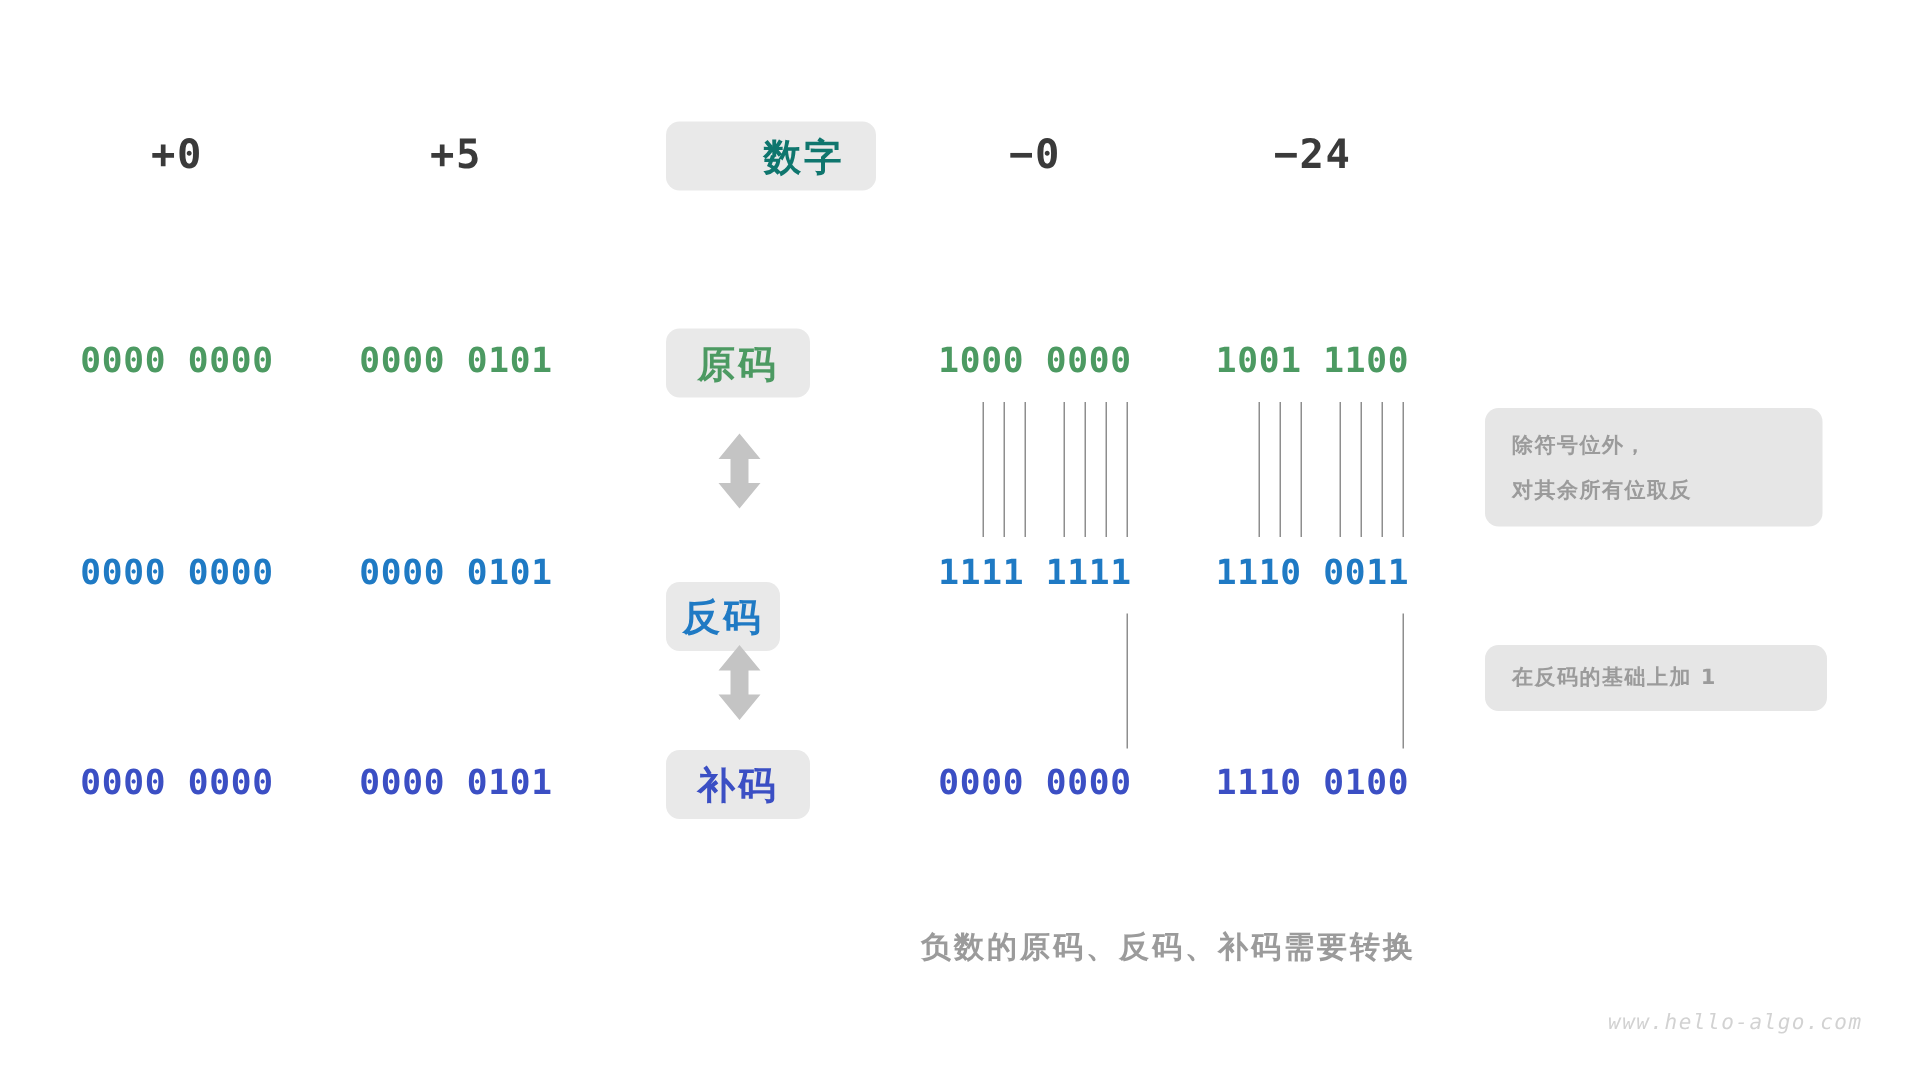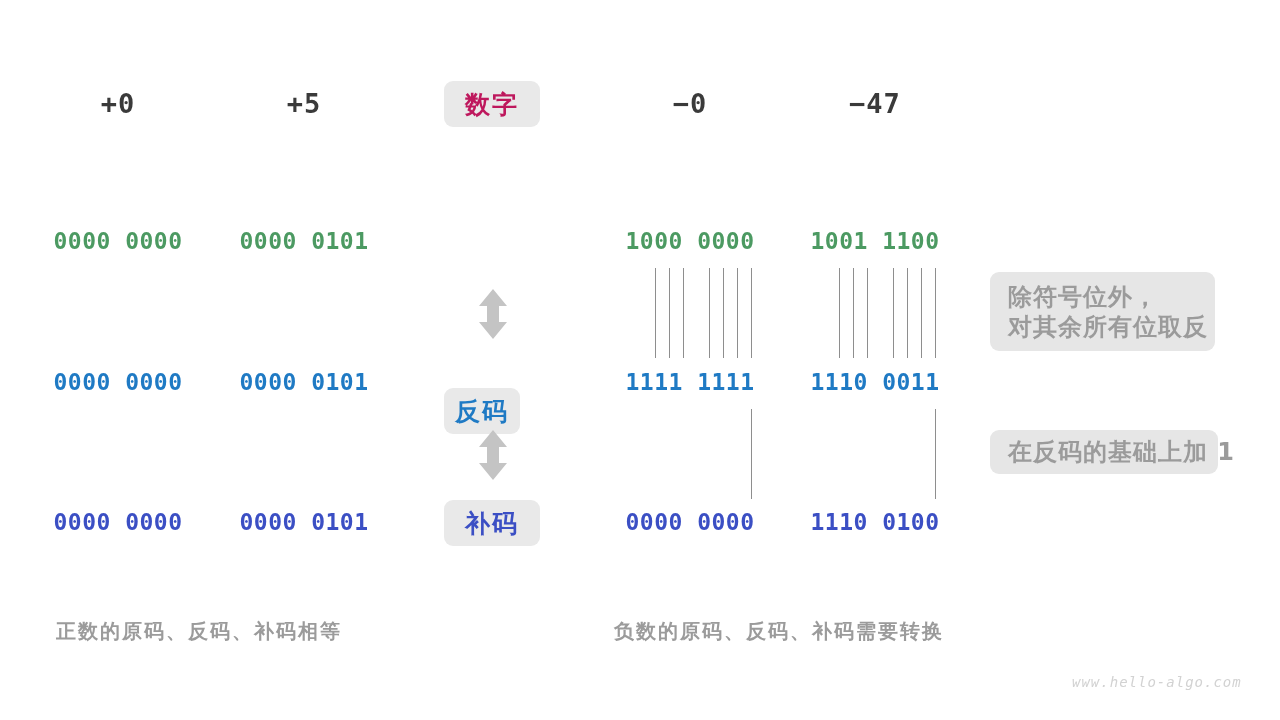--- a/index.html
+++ b/index.html
@@ -51,31 +51,31 @@
   .chip {
     background: #e9e9e9;
     border-radius: 9px;
     display: flex;
     align-items: center;
     justify-content: center;
     font-size: 25px;
     font-weight: bold;
     letter-spacing: 2px;
   }
-  .chip.dark   { color: #be185d; }
+  .chip.dark   { color: #0f766e; padding-left: 44px; }
   .chip.green  { color: #4c9a62; }
   .chip.blue   { color: #1f7ac4; }
   .chip.indigo { color: #3b4fc4; }
 
   
   .note {
     background: #e6e6e6;
     border-radius: 9px;
     color: #9b9b9b;
-    font-size: 24px;
+    font-size: 14px;
     font-weight: bold;
     line-height: 30px;
     letter-spacing: 1px;
     display: flex;
     flex-direction: column;
     justify-content: center;
     padding: 0 18px;
     box-sizing: border-box;
   }
   .note .line { white-space: pre; }
@@ -114,26 +114,27 @@
 <div id="stage">
 
   <div class="abs num-head" style="left:48px; top:88px; width:140px;">+0</div>
 
   <div class="abs num-head" style="left:234px; top:88px; width:140px;">+5</div>
 
   <div class="abs chip dark" style="left:444px; top:81px; width:96px; height:46px;">数字</div>
 
   <div class="abs num-head" style="left:620px; top:88px; width:140px;">−0</div>
 
-  <div class="abs num-head" style="left:805px; top:88px; width:140px;">−47</div>
+  <div class="abs num-head" style="left:805px; top:88px; width:140px;">−24</div>
 
   <div class="abs bits green" style="left:48px; top:228px; width:140px;">0000 0000</div>
 
   <div class="abs bits green" style="left:234px; top:228px; width:140px;">0000 0101</div>
 
+  <div class="abs chip green" style="left:444px; top:219px; width:96px; height:46px;">原码</div>
 
   <div class="abs bits green" style="left:620px; top:228px; width:140px;">1000 0000</div>
 
   <div class="abs bits green" style="left:805px; top:228px; width:140px;">1001 1100</div>
 
   <div class="tick" style="left:655px;  top:268px; height:90px;"></div>
   <div class="tick" style="left:669px;  top:268px; height:90px;"></div>
   <div class="tick" style="left:683px;  top:268px; height:90px;"></div>
   <div class="tick" style="left:709px;  top:268px; height:90px;"></div>
   <div class="tick" style="left:723px;  top:268px; height:90px;"></div>
@@ -185,19 +186,18 @@
   <div class="abs bits indigo" style="left:48px; top:509px; width:140px;">0000 0000</div>
 
   <div class="abs bits indigo" style="left:234px; top:509px; width:140px;">0000 0101</div>
 
   <div class="abs chip indigo" style="left:444px; top:500px; width:96px; height:46px;">补码</div>
 
   <div class="abs bits indigo" style="left:620px; top:509px; width:140px;">0000 0000</div>
 
   <div class="abs bits indigo" style="left:805px; top:509px; width:140px;">1110 0100</div>
 
-  <div class="abs caption" style="left:56px; top:618px;">正数的原码、反码、补码相等</div>
 
   <div class="abs caption" style="left:614px; top:618px;">负数的原码、反码、补码需要转换</div>
 
   <div class="abs watermark" style="left:1072px; top:674px;font-style:italic;">www.hello-algo.com</div>
 
 </div>
 
 </body></html>

